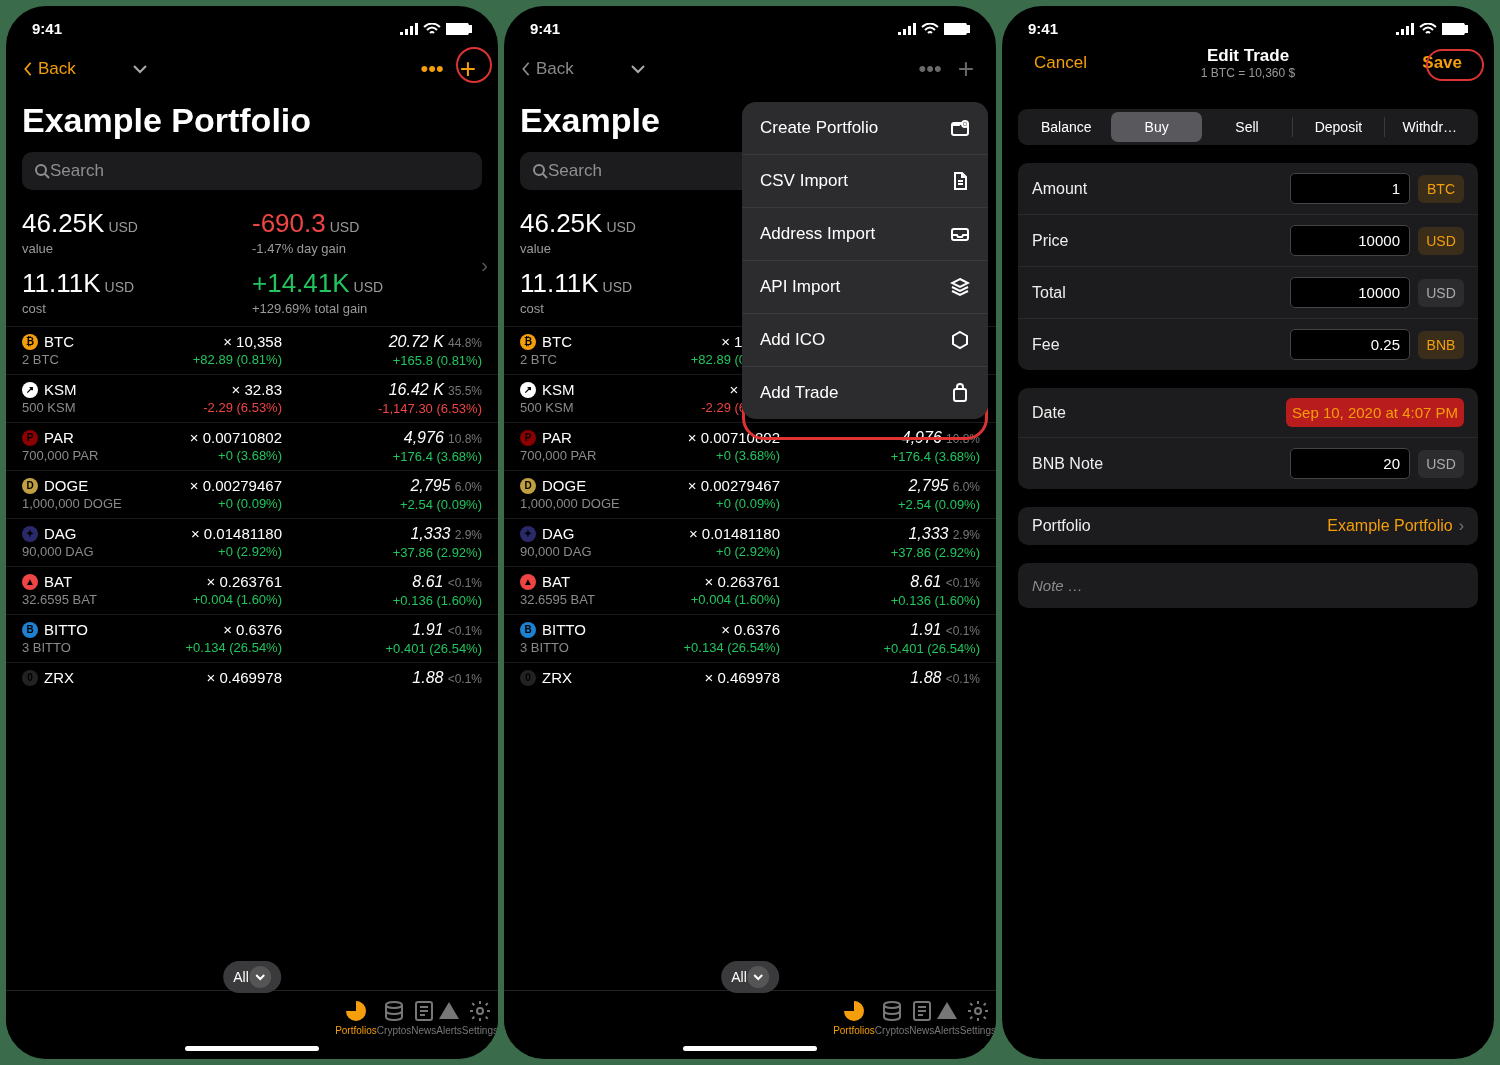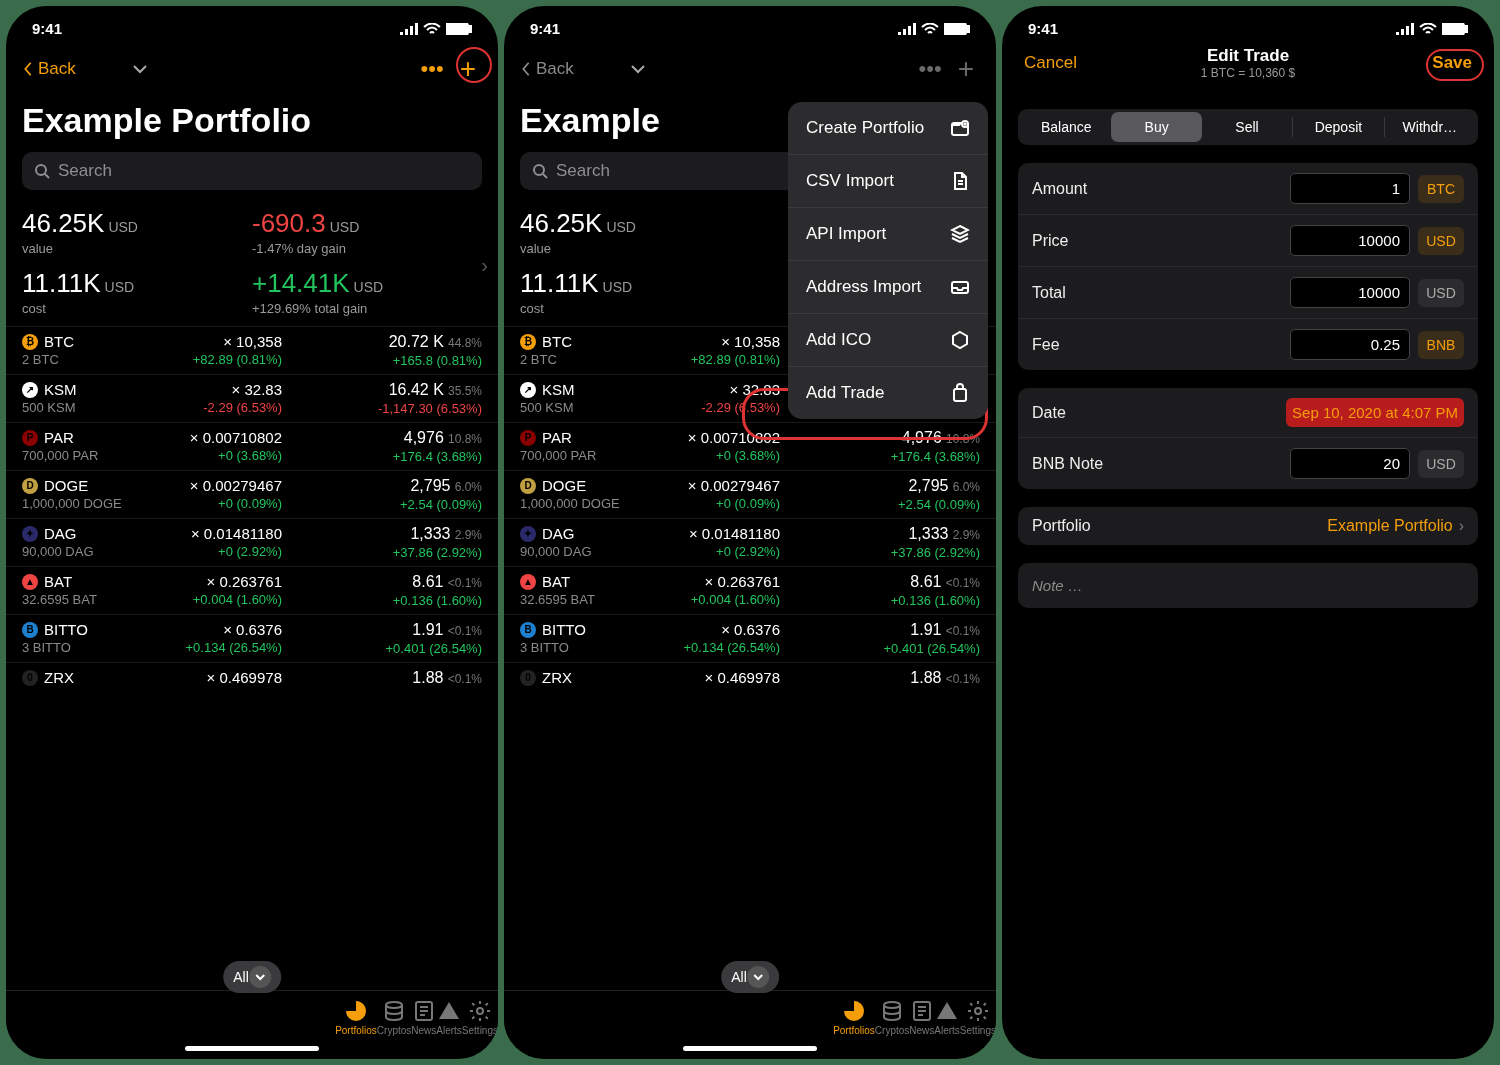--- a/index.html
+++ b/index.html
@@ -59,21 +59,21 @@
     font-weight: 700;
     padding: 6px 16px 12px;
   }
   .search-bar {
     margin: 0 16px 14px;
     background: #1c1c1e;
     border-radius: 10px;
     padding: 9px 12px;
     display: flex;
     align-items: center;
-    gap: 8px;
+    gap: 0;
     color: #8e8e93;
     font-size: 17px;
   }
   .summary {
     display: grid;
     grid-template-columns: 1fr 1fr;
     padding: 4px 16px 10px;
     row-gap: 12px;
     position: relative;
   }
@@ -99,21 +99,21 @@
     font-size: 15px;
   }
   .coin-row .left { display: flex; flex-direction: column; }
   .coin-row .mid { text-align: right; }
   .coin-row .right { text-align: right; }
   .sym-line { display: flex; align-items: center; gap: 6px; font-weight: 500; }
   .coin-icon { width: 16px; height: 16px; border-radius: 50%; display: inline-flex; align-items: center; justify-content: center; font-size: 10px; font-weight: 700; flex-shrink:0; }
   .hold { font-size: 13px; color: #8a8a8a; margin-top: 2px; }
   .price-big { font-size: 15px; }
   .price-sub { font-size: 13px; margin-top: 2px; }
-  .val-big { font-size: 16px; }
+  .val-big { font-size: 16px; font-style: italic; }
   .val-pct { font-size: 12px; color: #777; }
   .val-sub { font-size: 13px; margin-top: 2px; }
   .tab-bar {
     display: flex;
     justify-content: flex-end;
     padding: 8px 0 6px;
     border-top: 1px solid #222;
     background: #000;
   }
   .tab-item {
@@ -145,21 +145,21 @@
     align-items:center;
     font-size: 14px;
   }
   .all-chev { background:#555; width:22px;height:22px;border-radius:50%;display:flex;align-items:center;justify-content:center; }
 
   
   .dropdown {
     position: absolute;
     top: 96px;
     right: 8px;
-    width: 200px;
+    width: 246px;
     background: #2c2c2e;
     border-radius: 14px;
     overflow: hidden;
     z-index: 50;
   }
   .dropdown::before {
     content:'';
     position:absolute; top:-8px; right:18px;
     border-left:8px solid transparent;
     border-right:8px solid transparent;
@@ -179,21 +179,21 @@
     position: absolute;
     border: 3px solid #d33;
     border-radius: 22px;
     pointer-events: none;
   }
 
   
   .nav3 {
     display:flex;
     align-items:center;
-    padding: 10px 22px;
+    padding: 10px 32px;
     position:relative;
   }
   .nav3-cancel { color:#f59e0b; font-size:17px; }
   .nav3-save { color:#f59e0b; font-size:17px; font-weight:600; margin-left:auto; }
   .nav3-center {
     position:absolute; left:50%; transform:translateX(-50%);
     text-align:center;
   }
   .nav3-title { font-size:17px; font-weight:600; }
   .nav3-sub { font-size:12px; color:#9a9a9a; }
@@ -709,30 +709,30 @@
           </svg></span>
    </div>
       <div class="dd-item">
      <span>CSV Import</span>
      <span class="dd-icon"><svg viewBox="0 0 20 20">
             <path d="M5 2h7l4 4v12H5z"></path>
             <path d="M12 2v4h4M8 10h5M8 13h5"></path>
           </svg></span>
    </div>
       <div class="dd-item">
-     <span>API Import</span>
-     <span class="dd-icon"><svg viewBox="0 0 20 20">
-            <path d="M10 2l8 4-8 4-8-4zM2 10l8 4 8-4M2 14l8 4 8-4"></path>
-          </svg></span>
-   </div>
-      <div class="dd-item">
      <span>Address Import</span>
      <span class="dd-icon"><svg viewBox="0 0 20 20">
             <rect x="2" y="5" width="16" height="11" rx="2"></rect>
             <path d="M2 11h5l1 2h4l1-2h5"></path>
+          </svg></span>
+   </div>
+      <div class="dd-item">
+     <span>API Import</span>
+     <span class="dd-icon"><svg viewBox="0 0 20 20">
+            <path d="M10 2l8 4-8 4-8-4zM2 10l8 4 8-4M2 14l8 4 8-4"></path>
           </svg></span>
    </div>
       <div class="dd-item">
      <span>Add ICO</span>
      <span class="dd-icon"><svg viewBox="0 0 20 20">
             <path d="M10 2l7 4v8l-7 4-7-4V6z"></path>
           </svg></span>
    </div>
       <div class="dd-item">
      <span>Add Trade</span>

